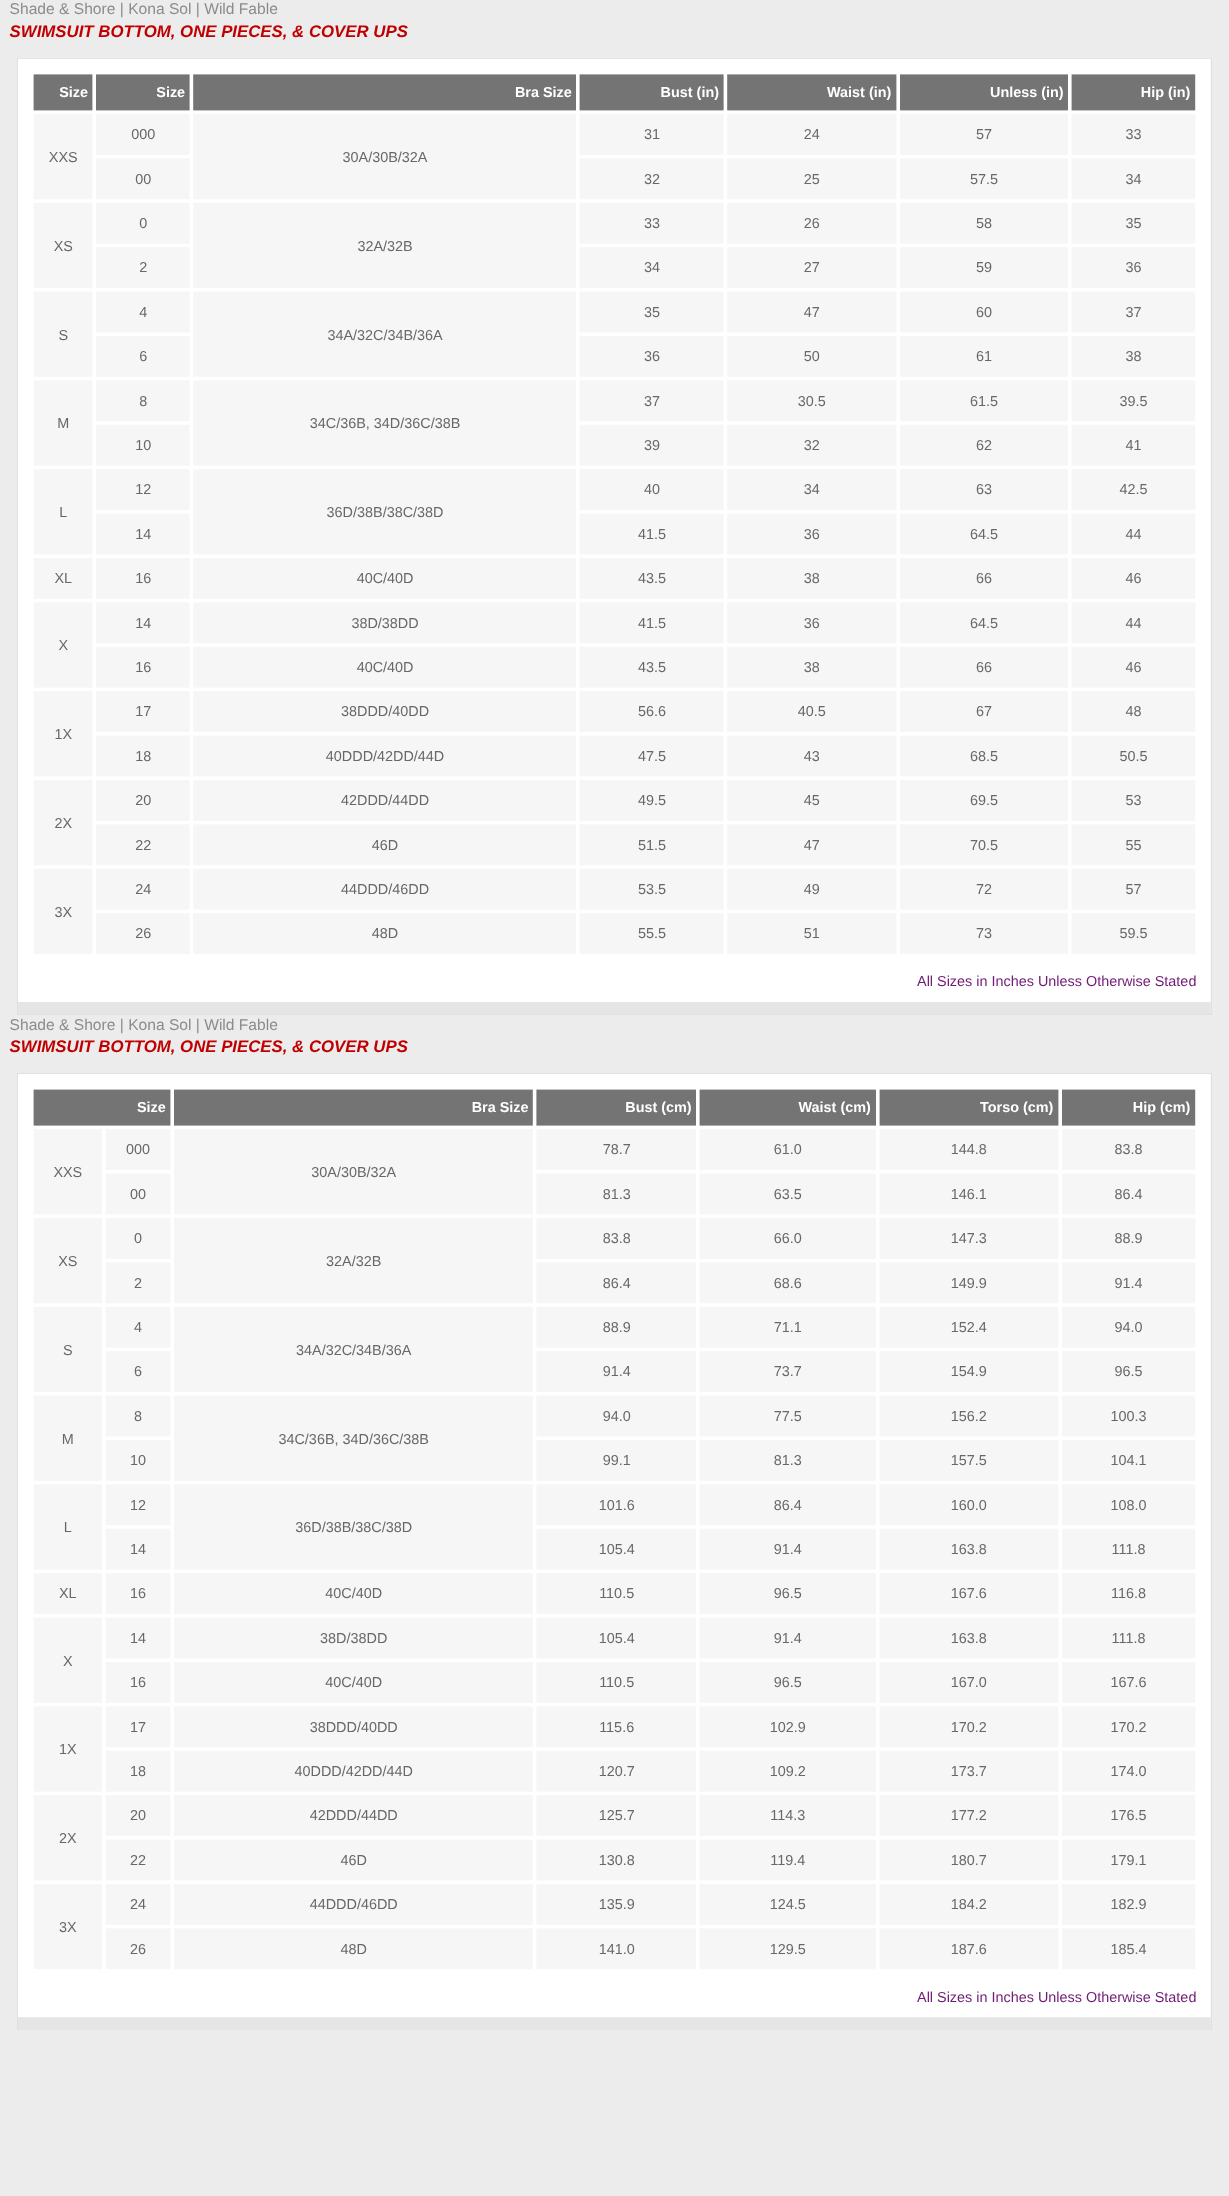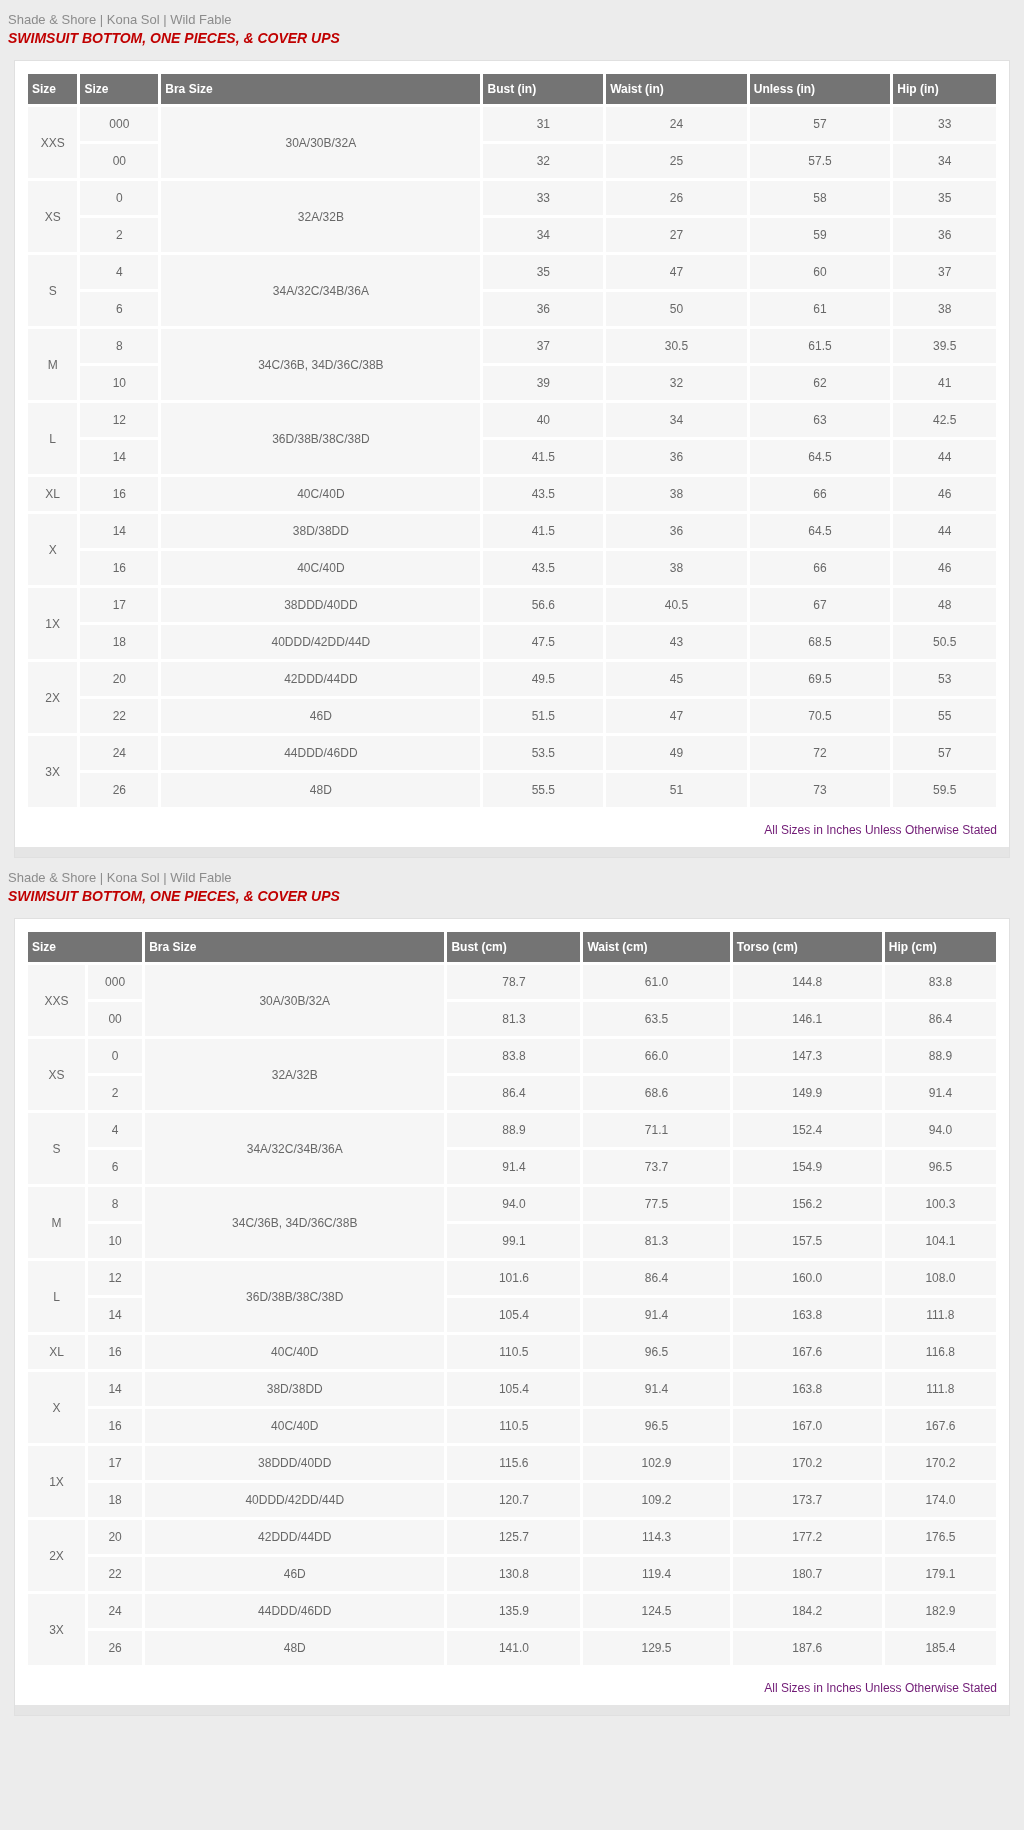--- a/index.html
+++ b/index.html
@@ -2,21 +2,21 @@
 <html><head>
 <meta charset="utf-8">
 <style>
   html, body { margin: 0; padding: 0; }
   body {
     width: 1024px;
     background: #ececec;
     font-family: "Liberation Sans", sans-serif;
     -webkit-font-smoothing: antialiased;
   }
-  .section { padding-top: 12px; }
+  .section { }
   .brand-line {
     margin: 0 0 3px 8px;
     color: #8c8c8c;
     font-size: 13px;
     line-height: 15px;
   }
   .chart-title {
     margin: 0 0 0 8px;
     color: #c00000;
     font-size: 14px;
@@ -35,21 +35,21 @@
     table-layout: fixed;
     border-collapse: separate;
     border-spacing: 3px;
     background: #ffffff;
   }
   table.size-table th {
     background: #747474;
     color: #ffffff;
     font-size: 12px;
     font-weight: bold;
-    text-align: left;
+    text-align: right;
     padding: 8px 4px;
     line-height: 14px;
   }
   table.size-table td {
     background: #f6f6f6;
     color: #686868;
     font-size: 12px;
     text-align: center;
     vertical-align: middle;
     padding: 10px 4px;

